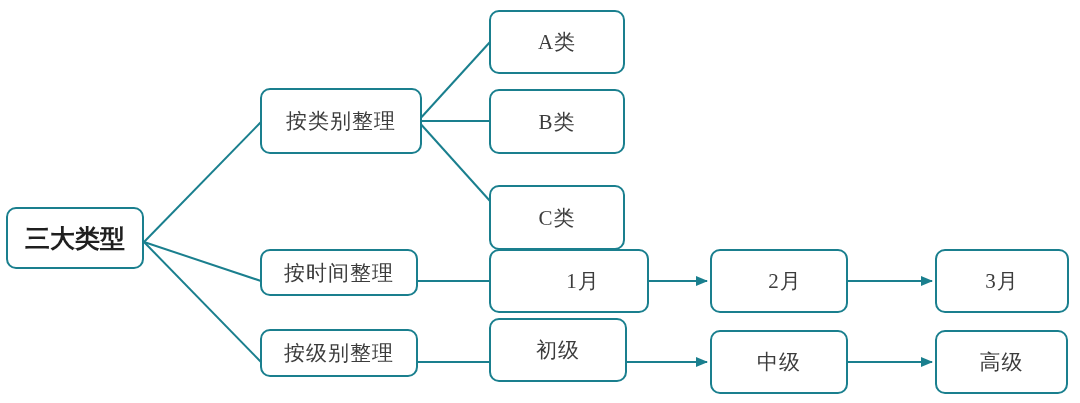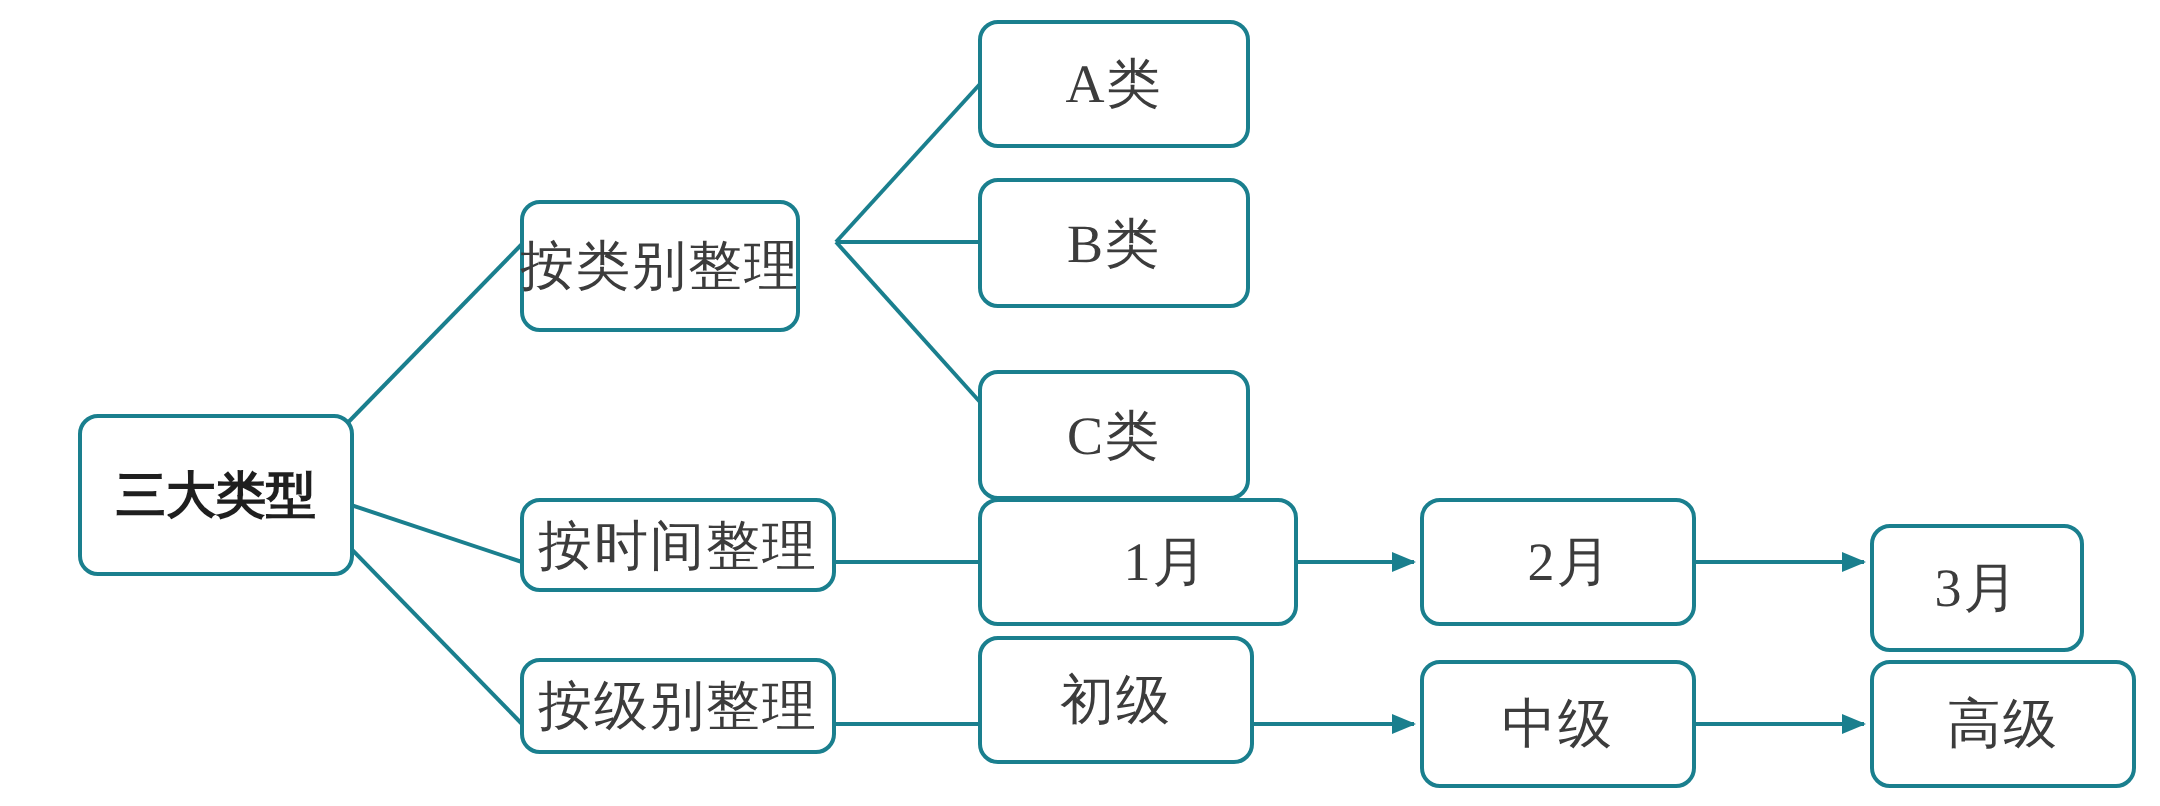--- a/index.html
+++ b/index.html
@@ -20,21 +20,21 @@
   .edge{stroke:var(--accent);stroke-width:2;fill:none;}
   .arrowhead{fill:var(--accent);}
   .node{
     position:absolute;
     box-sizing:border-box;
     border:2px solid var(--accent);
     border-radius:10px;
     background:var(--background);
     display:flex;align-items:center;justify-content:center;
     color:var(--text);
-    font-size:27px;
+    font-size:21px;
     letter-spacing:1px;
     white-space:nowrap;
   }
   .node.root{
     font-family:"Liberation Sans","DejaVu Sans",sans-serif;
     font-weight:bold;
     font-size:25px;
     color:var(--root-text);
     letter-spacing:0;
   }
@@ -61,31 +61,31 @@
 
     <line class="edge" x1="418" y1="281" x2="490" y2="281"></line>
     <line class="edge" x1="627" y1="281" x2="707" y2="281" marker-end="url(#arrow)"></line>
     <line class="edge" x1="848" y1="281" x2="932" y2="281" marker-end="url(#arrow)"></line>
 
     <line class="edge" x1="418" y1="362" x2="490" y2="362"></line>
     <line class="edge" x1="627" y1="362" x2="707" y2="362" marker-end="url(#arrow)"></line>
     <line class="edge" x1="848" y1="362" x2="932" y2="362" marker-end="url(#arrow)"></line>
   </svg>
 
-  <div class="node root" style="left:6px;top:207px;width:138px;height:81px;margin-left:33px;">三大类型</div>
+  <div class="node root" style="left:6px;top:207px;width:138px;height:62px;">三大类型</div>
 
-  <div class="node" style="left:260px;top:100px;width:140px;height:66px;">按类别整理</div>
+  <div class="node" style="left:260px;top:88px;width:162px;height:66px;">按类别整理</div>
   <div class="node" style="left:260px;top:249px;width:158px;height:47px;">按时间整理</div>
   <div class="node" style="left:260px;top:329px;width:158px;height:48px;">按级别整理</div>
 
   <div class="node" style="left:489px;top:10px;width:136px;height:64px;">A类</div>
   <div class="node" style="left:489px;top:89px;width:136px;height:65px;">B类</div>
   <div class="node" style="left:489px;top:185px;width:136px;height:65px;">C类</div>
 
   <div class="node" style="left:489px;top:249px;width:160px;height:64px;padding-left:28px;">1月</div>
   <div class="node" style="left:710px;top:249px;width:138px;height:64px;padding-left:12px;">2月</div>
-  <div class="node" style="left:935px;top:262px;width:107px;height:64px;">3月</div>
+  <div class="node" style="left:935px;top:249px;width:134px;height:64px;">3月</div>
 
   <div class="node" style="left:489px;top:318px;width:138px;height:64px;">初级</div>
   <div class="node" style="left:935px;top:330px;width:133px;height:64px;">高级</div>
   <div class="node" style="left:710px;top:330px;width:138px;height:64px;">中级</div>
 
 </div>
 
 </body></html>

